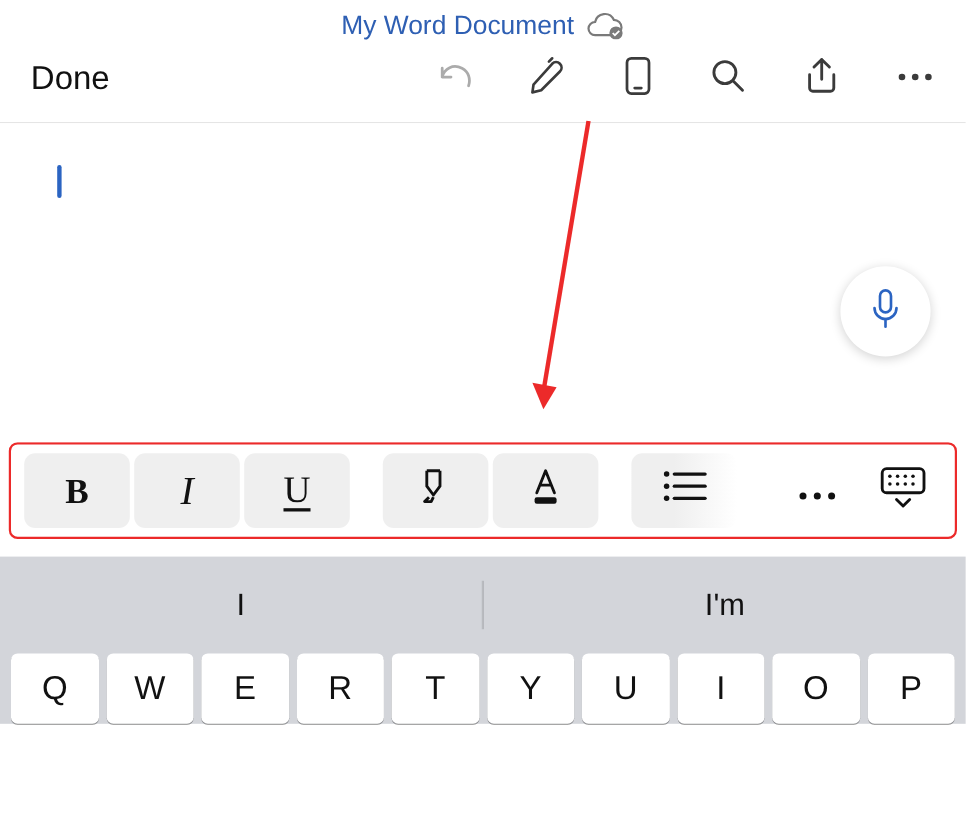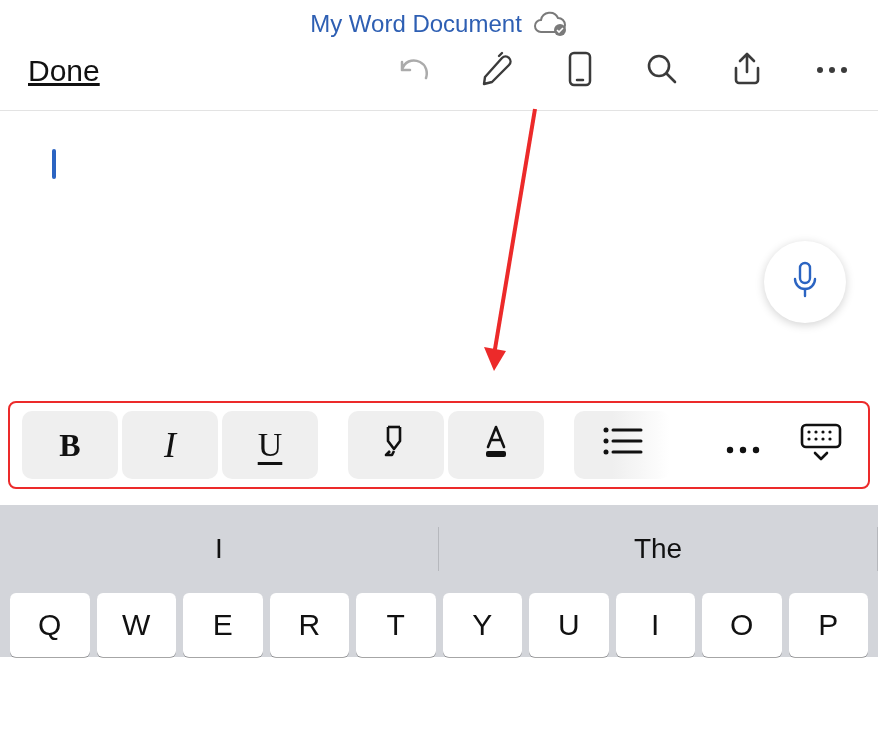--- a/index.html
+++ b/index.html
@@ -3,21 +3,21 @@
   <meta charset="utf-8">
   <style>
     * { box-sizing: border-box; margin: 0; padding: 0; }
     body { font-family: -apple-system, Helvetica, Arial, sans-serif; background: #fff; width: 878px; height: 740px; position: relative; overflow: hidden; }
 
     .header { display: flex; justify-content: center; padding: 10px 0 4px; gap: 10px; }
     .doc-title { color: #2e5fb3; font-size: 24px; font-weight: 500; }
     .cloud-sync { display: inline-flex; }
 
     .top-action-row { display: flex; align-items: center; justify-content: space-between; padding: 8px 20px 18px; border-bottom: 1px solid #e3e3e3; }
-    .done-btn { font-size: 30px; font-weight: 400; color: #111; background: none; border: none; padding: 0 8px; text-decoration: underline; }
+    .done-btn { font-size: 30px; font-weight: 400; color: #111; background: none; border: none; padding: 0 8px; }
     .action-icons { display: flex; align-items: center; gap: 50px; margin-right: 8px; }
     .action-icons .undo-disabled svg { opacity: 0.35; }
 
     .document-area { position: relative; height: 290px; background: #fff; }
     .cursor { position: absolute; left: 52px; top: 38px; width: 4px; height: 30px; background: #2b64c2; border-radius: 2px; }
 
     .dictation-fab { position: absolute; right: 32px; top: 130px; width: 82px; height: 82px; border-radius: 50%; background: #fff; box-shadow: 0 2px 10px rgba(0,0,0,0.18); display: flex; align-items: center; justify-content: center; }
 
     .annotation-arrow { position: absolute; pointer-events: none; }
 
@@ -188,22 +188,22 @@
         <path d="M17 32l6 6 6-6" fill="none" stroke="#111" stroke-width="2.6" stroke-linecap="round" stroke-linejoin="round"></path>
       </svg>
     </span>
   </button>
 </div>
 
 <div class="keyboard-area">
   <div class="predictive-row">
     <div class="pred-cell">I</div>
     <div class="pred-sep"></div>
-    <div class="pred-cell">The</div>
     <div class="pred-sep"></div>
+    <div class="pred-cell">I'm</div>
   </div>
   <div class="key-row">
     <div class="key">Q</div>
     <div class="key">W</div>
     <div class="key">E</div>
     <div class="key">R</div>
     <div class="key">T</div>
     <div class="key">Y</div>
     <div class="key">U</div>
     <div class="key">I</div>

